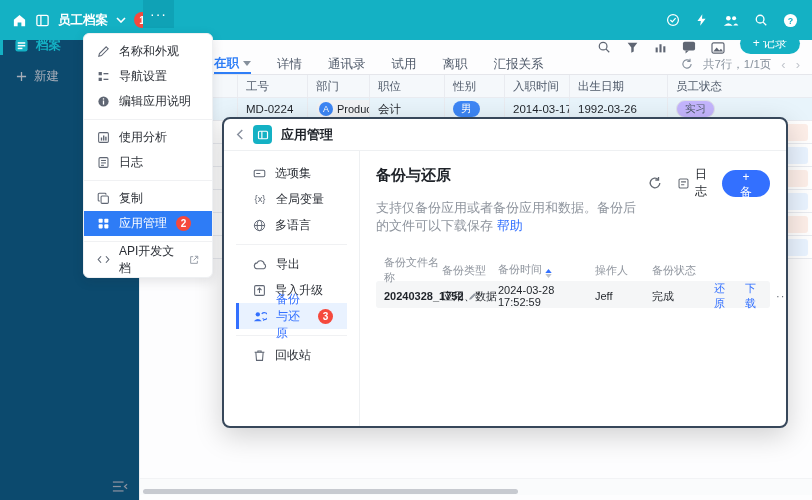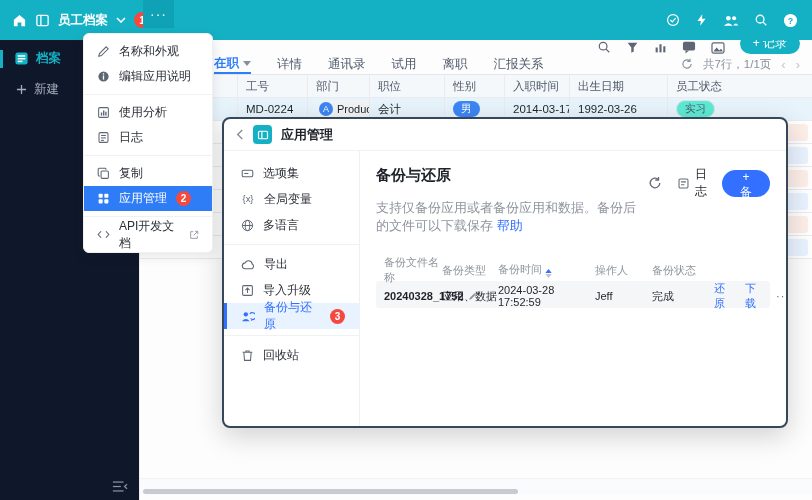--- a/index.html
+++ b/index.html
@@ -9,21 +9,21 @@
 
   
   .topbar{position:absolute;top:0;left:0;right:0;height:40px;background:#14b1c4;display:flex;align-items:center;color:#fff;z-index:40}
   .tb-left{display:flex;align-items:center;gap:8px;padding-left:12px}
   .tb-title{font-size:12.5px;font-weight:bold}
   .step{min-width:16px;height:16px;border-radius:9px;background:#f5493d;color:#fff;font-size:10px;font-weight:bold;display:inline-flex;align-items:center;justify-content:center;padding:0 3px}
   .more-btn{position:absolute;left:143px;top:0;width:31px;height:28px;background:#0fa2b6;display:flex;align-items:center;justify-content:center;font-size:14px;letter-spacing:1px;cursor:pointer}
   .tb-right{margin-left:auto;display:flex;align-items:center;gap:15px;padding-right:14px}
 
   
-  .sidebar{position:absolute;top:40px;left:0;bottom:0;width:140px;background:#0f172a;border-right:1px solid #ebedf0;z-index:5}
+  .sidebar{position:absolute;top:27px;left:0;bottom:0;width:140px;background:#0c4a6e;border-right:1px solid #ebedf0;z-index:5}
   .side-active-bar{position:absolute;left:0;top:10px;width:3px;height:18px;background:#14b1c4}
   .side-table{display:flex;align-items:center;gap:7px;padding:10px 12px 8px 14px;color:#14b1c4;font-size:12.5px;font-weight:bold}
   .side-new{display:flex;gap:7px;padding:6px 12px 6px 16px;color:#a6adb8;font-size:12.5px}
   .collapse{position:absolute;left:112px;bottom:7px;color:#8a919f}
 
   
   .main{position:absolute;top:28px;left:140px;right:0;bottom:0;background:#fdfdfe;z-index:1}
   .view-toolbar{height:26px;display:flex;align-items:flex-end;justify-content:flex-end;gap:15px;padding-right:12px;color:#5f6673}
   .record-btn{background:#14b1c4;color:#fff;border:none;border-radius:12px;height:21px;padding:0 13px;font-size:12px;cursor:pointer}
   .tabs-row{height:21px;display:flex;align-items:center;border-bottom:1px solid #e5e6eb;padding-left:74px;padding-right:12px;font-size:12.5px;color:#4e5969}
@@ -33,41 +33,41 @@
   .pg-arrow{color:#c1c5cc;font-size:13px}
   .egrid{display:flex;font-size:11.5px}
   .egrid>div{border-right:1px solid #e9ebf0;border-bottom:1px solid #e9ebf0;height:23px;display:flex;align-items:center;padding-left:8px;overflow:hidden;white-space:nowrap}
   .ehead>div{background:#f5f8fb;color:#4e5969}
   .erow1>div{background:#e8f4fb}
   .erow>div{background:#fff}
   .c0{width:98px}.c1{width:70px}.c2{width:62px}.c3{width:75px}.c4{width:60px}.c5{width:65px}.c6{width:98px}.c7{width:144px;border-right:none!important}
   .dept-pill{display:inline-flex;align-items:center;gap:4px;background:#f2f3f5;border-radius:10px;padding:2px 8px 2px 3px;font-size:11px}
   .dept-av{width:14px;height:14px;border-radius:50%;background:#3d86f5;color:#fff;font-size:9px;display:inline-flex;align-items:center;justify-content:center}
   .gender-pill{background:#3d86f5;color:#fff;border-radius:9px;padding:1px 8px;font-size:10.5px}
-  .status-pill{background:#5eead4;border:1px solid #e0e3e8;color:#4e5969;border-radius:9px;padding:1px 8px;font-size:10.5px}
+  .status-pill{background:#c4b5fd;border:1px solid #e0e3e8;color:#4e5969;border-radius:9px;padding:1px 8px;font-size:10.5px}
   .tint{display:block;width:100%;height:17px;margin-right:4px;border-radius:3px}
   .footer{position:absolute;left:0;right:0;top:450px;height:17px;background:#fafbfc;border-top:1px solid #f2f3f5}
   .hscroll{position:absolute;top:461px;left:3px;width:375px;height:5px;background:#c7cad0;border-radius:3px;cursor:pointer}
 
   
   .menu{position:absolute;left:83px;top:33px;width:130px;background:#fff;border:1px solid #eef0f2;border-radius:6px;box-shadow:0 3px 12px rgba(31,35,41,.12);padding:5px 0;z-index:50}
   .menu-item{height:25px;display:flex;align-items:center;gap:9px;padding:0 13px;font-size:12px;color:#2b2f36;cursor:pointer}
   .menu-item .mi{color:#5f6673}
   .menu-item.selected{background:#2e7cf6;color:#fff}
   .menu-item.selected .mi{color:#fff}
   .menu-div{height:1px;background:#f0f1f3;margin:5px 0}
   .ext{margin-left:4px;color:#9aa0aa}
 
   
   .modal{position:absolute;left:222px;top:117px;width:566px;height:311px;background:#fff;border:2px solid #37475a;border-radius:8px;box-shadow:0 8px 28px rgba(0,0,0,.18);z-index:30;display:flex;flex-direction:column;overflow:hidden}
   .m-head{height:32px;display:flex;align-items:center;gap:9px;padding:0 12px;border-bottom:1px solid #eef0f2;flex:none}
   .m-appicon{width:19px;height:19px;border-radius:4px;background:#14b1c4;display:flex;align-items:center;justify-content:center}
   .m-title{font-size:13px;font-weight:bold}
   .m-body{flex:1;display:flex;min-height:0}
-  .m-side{width:136px;border-right:1px solid #eef0f2;padding:9px 0;flex:none}
+  .m-side{width:136px;border-right:1px solid #eef0f2;padding:9px 12px;flex:none}
   .ms-item{height:26px;display:flex;align-items:center;gap:9px;padding:0 14px;font-size:12px;color:#2b2f36;cursor:pointer;border-left:3px solid transparent}
   .ms-item .mi{color:#5f6673}
   .ms-item.selected{background:#e9f2ff;color:#3370ff;border-left-color:#3370ff}
   .ms-item.selected .mi{color:#3370ff}
   .ms-div{height:1px;background:#f0f1f3;margin:6px 0}
   .m-content{flex:1;padding:15px 16px;min-width:0}
   .mc-head{display:flex;justify-content:space-between;align-items:flex-start}
   .mc-title{font-size:15px;font-weight:bold}
   .mc-desc{margin-top:14px;font-size:13px;color:#8f959e}
   .help-link{color:#3370ff;cursor:pointer}
@@ -346,20 +346,31 @@
 </div>
 
 <div class="menu">
   <div class="menu-item">
     <span class="mi i">
         <svg width="13" height="13" viewBox="0 0 16 16">
           <path d="M11.3 2.2 L13.8 4.7 L5.5 13 L2.2 13.8 L3 10.5 Z" fill="none" stroke="currentColor" stroke-width="1.3"></path>
         </svg>
       </span>
     <span>名称和外观</span>
+  </div>
+  <div class="menu-item">
+    <span class="mi i">
+        <svg width="13" height="13" viewBox="0 0 16 16">
+          <rect x="2" y="2.5" width="4" height="4" fill="currentColor"></rect>
+          <rect x="2" y="9.5" width="4" height="4" fill="currentColor"></rect>
+          <rect x="8" y="3.7" width="6" height="1.6" fill="currentColor"></rect>
+          <rect x="8" y="10.7" width="6" height="1.6" fill="currentColor"></rect>
+        </svg>
+      </span>
+    <span>导航设置</span>
   </div>
   <div class="menu-item">
     <span class="mi i">
         <svg width="13" height="13" viewBox="0 0 16 16">
           <circle cx="8" cy="8" r="6.3" fill="currentColor"></circle>
           <rect x="7.2" y="6.8" width="1.6" height="5" fill="#fff"></rect>
           <rect x="7.2" y="4" width="1.6" height="1.7" fill="#fff"></rect>
         </svg>
       </span>
     <span>编辑应用说明</span>

